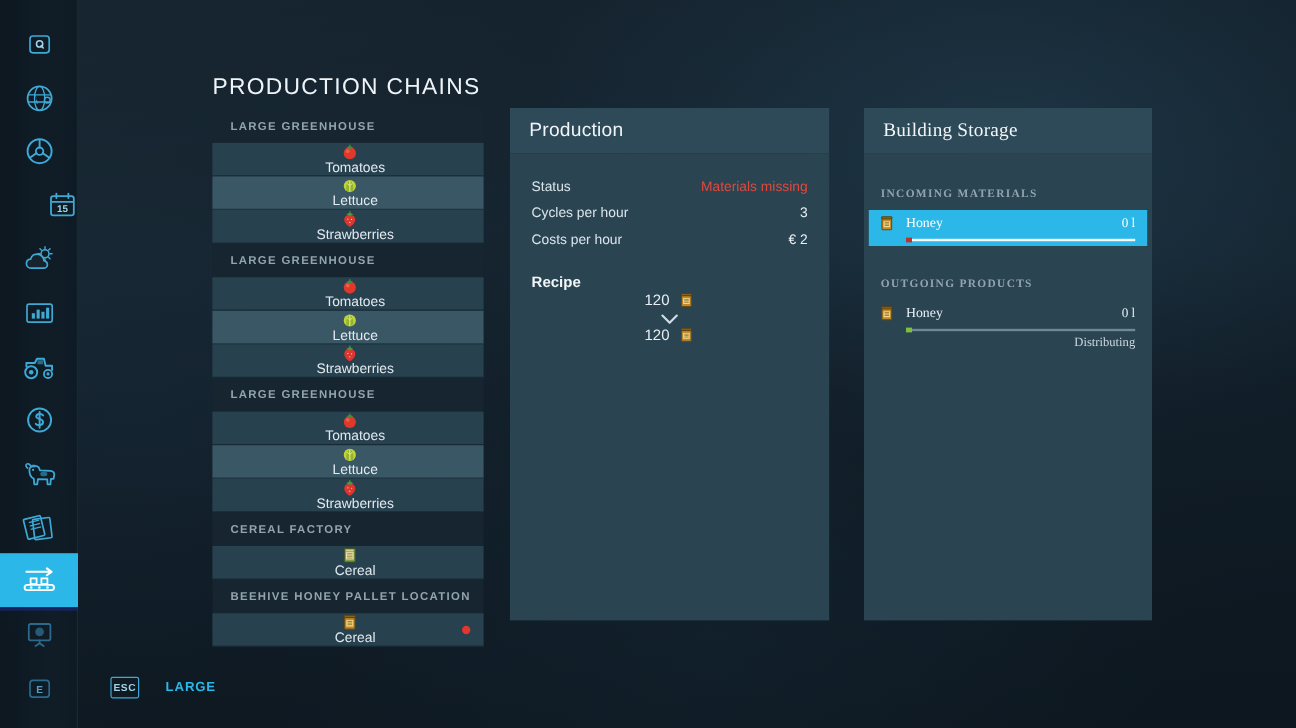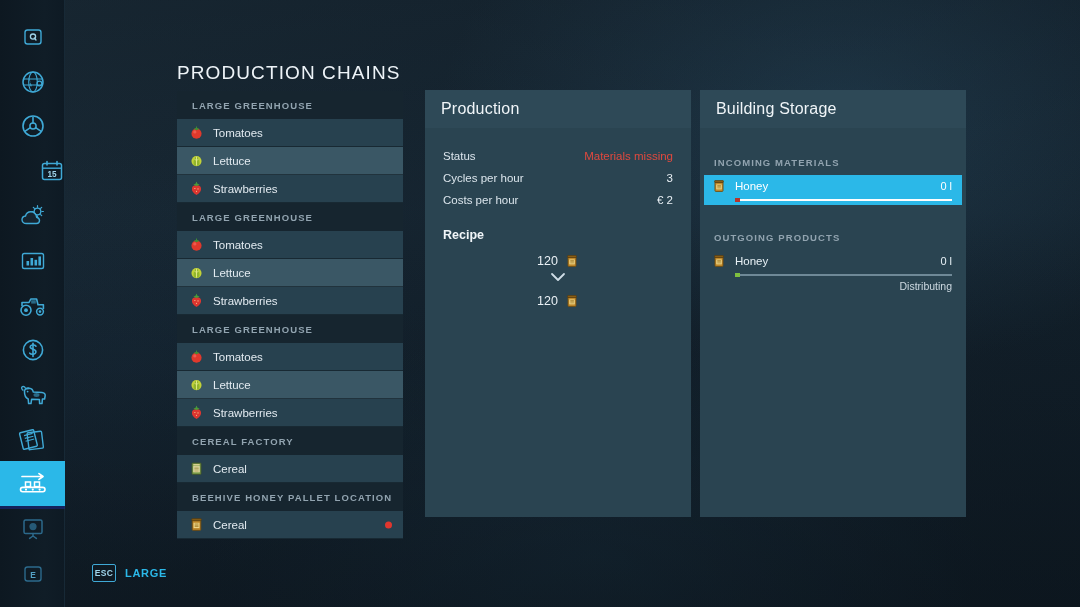--- a/index.html
+++ b/index.html
@@ -60,20 +60,21 @@
   .chain-row.group {
     background:#16252f;
     padding-left:15px;
     font-size:9.5px; letter-spacing:1.1px; font-weight:700;
     color:#92a4b0;
   }
   .chain-row.item {
     background:#27414f;
     padding-left:12px;
     border-bottom:1px solid rgba(12,22,30,0.55);
+    flex-direction:column;
   }
   .chain-row.item.selected { background:#3a5765; }
   .chain-row.item .ico {
     width:15px; height:15px; margin-right:9px; flex:0 0 15px;
     display:flex; align-items:center; justify-content:center;
   }
   .chain-row.item .lbl { font-size:11.5px; color:#e2eaf0; }
   .chain-row .status-dot {
     position:absolute; right:11px; top:50%; transform:translateY(-50%);
     width:7px; height:7px; border-radius:50%; background:#e0362e;
@@ -92,26 +93,26 @@
   #panel-production .panel-body { height:389px; padding:22px 18px 0 18px; }
 
   .kv { display:flex; justify-content:space-between; align-items:center;
         font-size:11.5px; margin-bottom:10px; color:#dbe5ec; }
   .kv .v { color:#e9f0f5; }
   .kv .v.alert { color:#e0493e; }
 
   #recipe-title { font-size:12.5px; font-weight:700; margin-top:22px; color:#f1f6f9; }
   .recipe-row {
     display:flex; align-items:center; justify-content:center; gap:7px;
-    margin-top:12px; font-size:12.5px; color:#e9f0f5;
+    margin-top:1px; font-size:12.5px; color:#e9f0f5;
   }
   .recipe-row .ico { width:14px; height:14px; display:flex; align-items:center; justify-content:center; }
   #recipe-arrow { display:flex; justify-content:center; margin-top:4px; }
 
-  #panel-storage { left:700px; top:90px; width:266px; height:427px; }
+  #panel-storage { left:720px; top:90px; width:240px; height:427px;font-family:Liberation Serif, serif; }
   #panel-storage .panel-body { height:389px; padding-top:2px; }
 
   .storage-group {
     height:22px; display:flex; align-items:center; padding-left:14px;
     font-size:9.5px; letter-spacing:1.1px; font-weight:700; color:#92a4b0;margin-top:21px;
   }
   .storage-row { position:relative; height:30px; margin:2px 4px 0 4px; padding:4px 10px 0 8px; }
   .storage-row.hl { background:#2bb8e8; }
   .storage-row .top { display:flex; align-items:center; }
   .storage-row .ico { width:14px; height:14px; margin-right:9px; flex:0 0 14px;
@@ -125,21 +126,21 @@
     background:#6f8997;
   }
   .storage-row.hl .bar { background:#ffffff; }
   .bar .fill { position:absolute; left:0; top:-1px; width:5px; height:4px; }
   .storage-row .sub {
     position:absolute; right:10px; top:30px;
     font-size:10.5px; color:#cdd9e1;
   }
 
   
-  #footer { position:absolute; left:92px; top:564px; display:flex; align-items:center; gap:9px; }
+  #footer { position:absolute; left:92px; top:564px; display:flex; align-items:center; gap:22px; }
   #esc-key {
     width:24px; height:18px; border:1px solid #3fa9d6; border-radius:2px;
     display:flex; align-items:center; justify-content:center;
     font-size:8.5px; font-weight:700; color:#9fd4ea; letter-spacing:.4px;
   }
   #back-label { font-size:11px; font-weight:700; letter-spacing:.7px; color:#2bb8e8; }
 </style>
 </head>
 <body>
 

